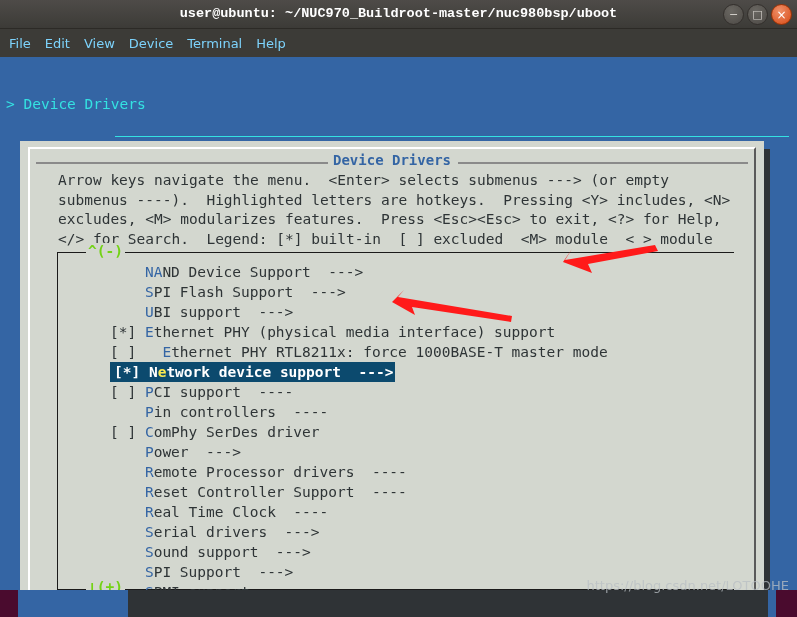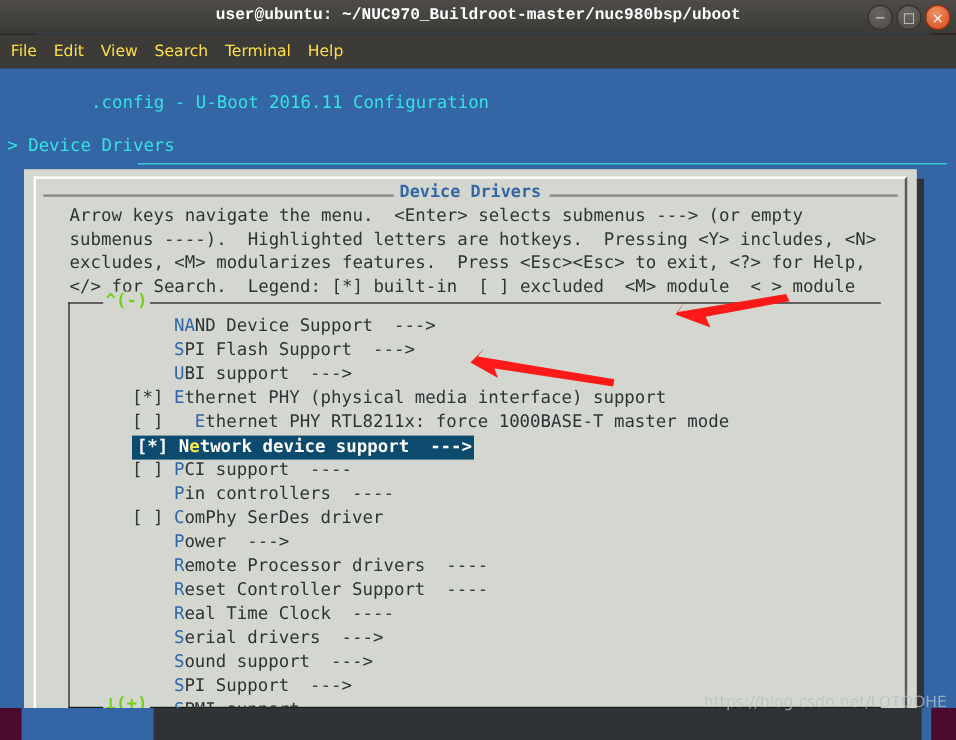--- a/index.html
+++ b/index.html
@@ -89,21 +89,21 @@
   .menubar {
     height: 28px;
     background: #3c3b37;
     display: flex;
     align-items: center;
     padding-left: 9px;
     gap: 14px;
     border-bottom: 1px solid #2a2925;
   }
   .menubar .mitem {
-    color: #fde047;
+    color: #7dd3fc;
     font-family: "DejaVu Sans", "Liberation Sans", sans-serif;
     font-size: 13px;
   }
 
   
   .term-body {
     position: absolute;
     left: 0; top: 57px;
     width: 797px;
     height: 533px;
@@ -294,29 +294,28 @@
         <div class="win-btn close">
           <span class="glyph">×</span>
         </div>
       </div>
     </div>
 
     <div class="menubar">
       <span class="mitem">File</span>
       <span class="mitem">Edit</span>
       <span class="mitem">View</span>
-      <span class="mitem">Search</span>
+      <span class="mitem">Device</span>
       <span class="mitem">Terminal</span>
       <span class="mitem">Help</span>
     </div>
 
     <div class="term-body">
 
       <div class="mc-header">
-        <span>.config - U-Boot 2016.11 Configuration</span>
         <span class="line2">&gt; Device Drivers</span>
       </div>
       <div class="hrule"></div>
 
       <div class="dialog-shadow"></div>
 
       <div class="dialog">
         <div class="dlg-inner">
 
           <div class="dlg-title-line-l"></div>

